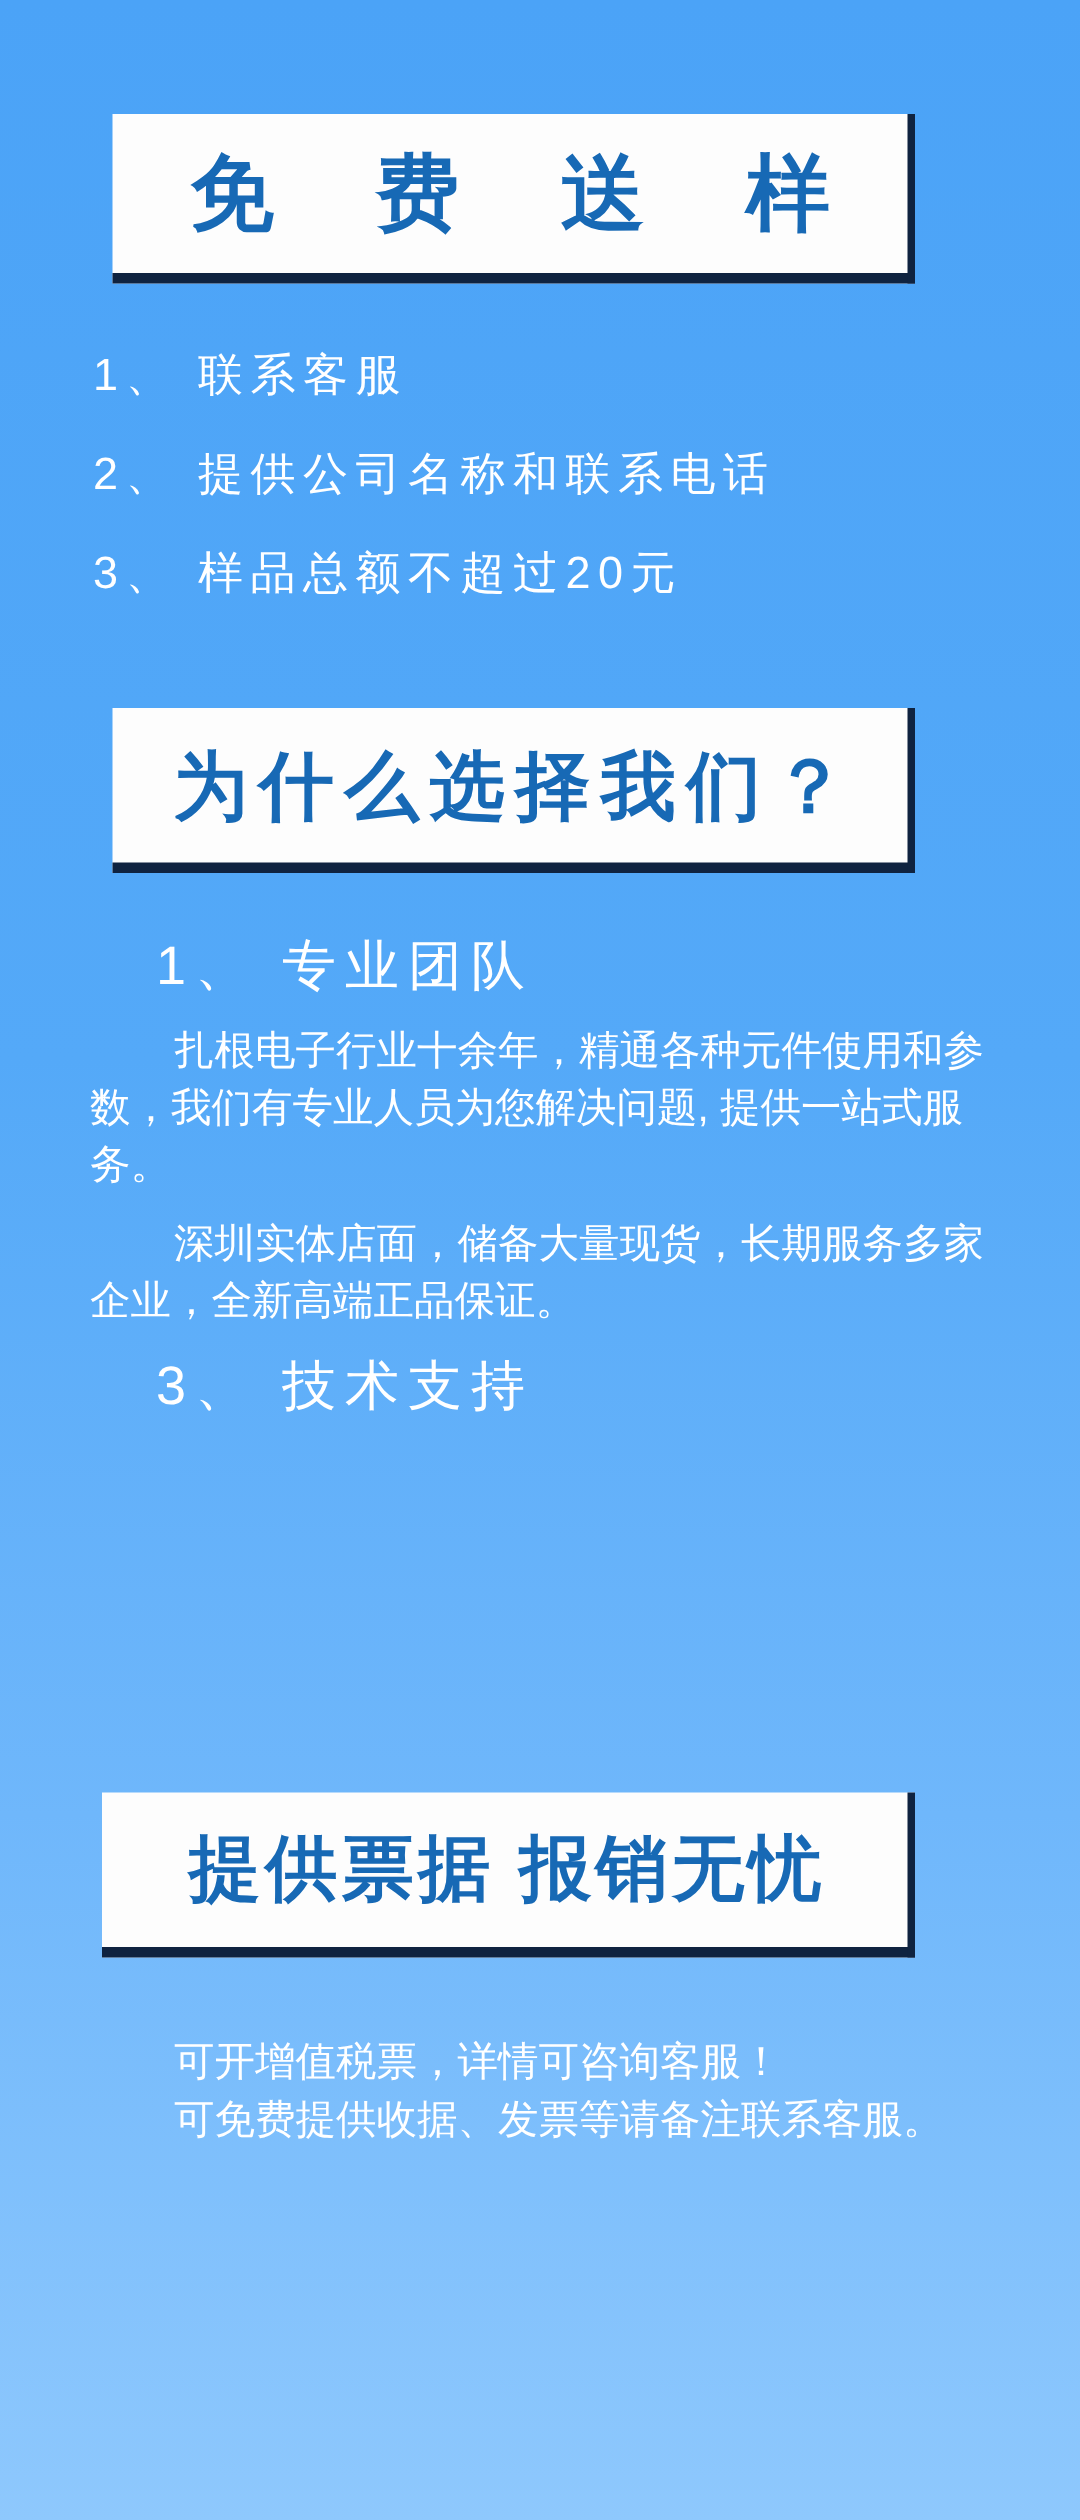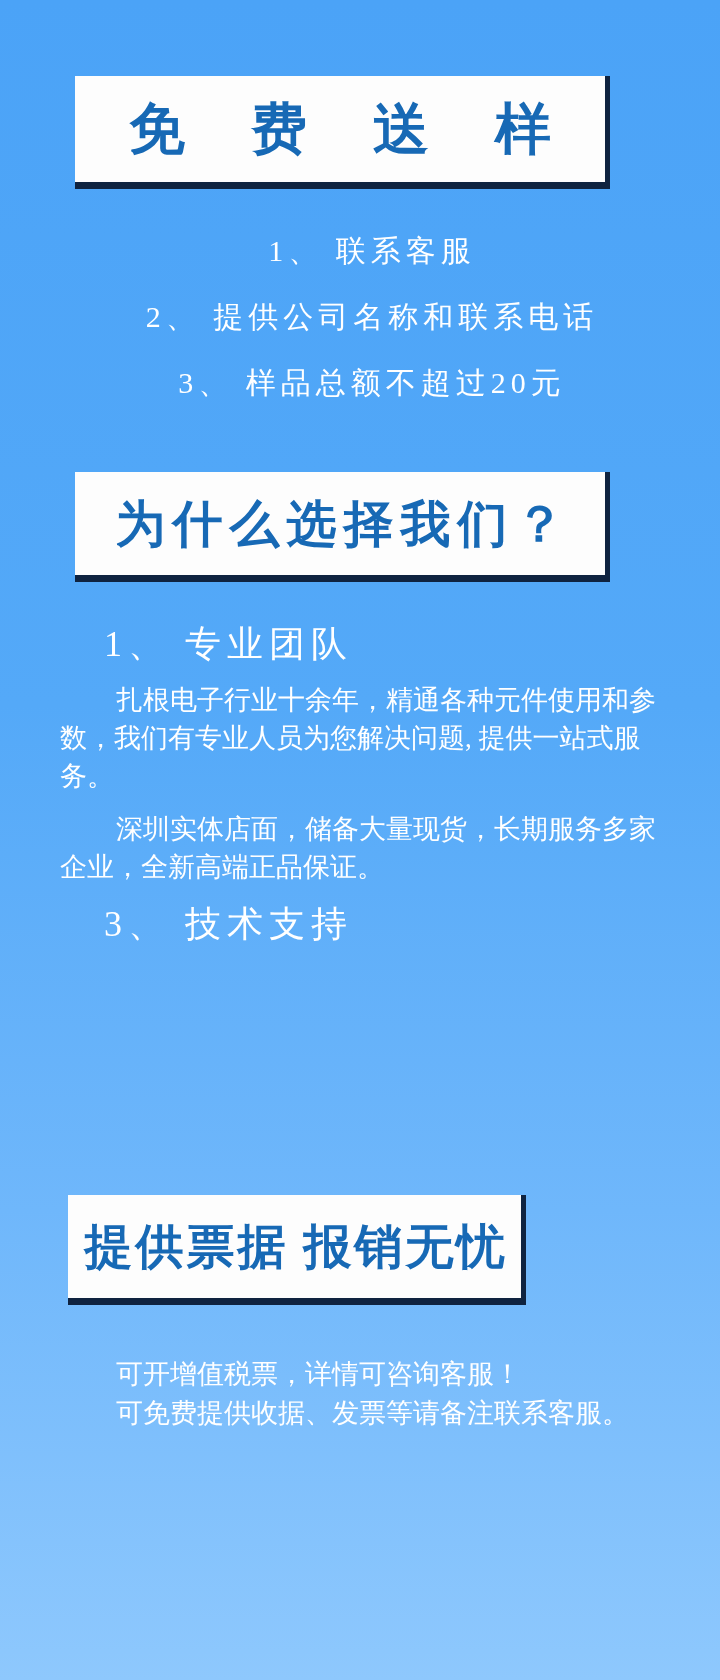--- a/index.html
+++ b/index.html
@@ -1,15 +1,15 @@
 <!DOCTYPE html>
 <html><head>
 <meta charset="utf-8">
 <style>
-  * { margin:0; padding:0; box-sizing:border-box;font-family:Liberation Serif, serif; }
+  * { margin:0; padding:0; box-sizing:border-box; }
   html,body { width:720px; height:1680px; }
   body {
     font-family:"Liberation Sans","DejaVu Sans",sans-serif;
     background:linear-gradient(180deg,#4ba3f7 0%,#54a9f8 42%,#6fb7fb 72%,#8ec8fd 100%);
     color:#ffffff;
     overflow:hidden;
     position:relative;
   }
 
   .page { width:720px; height:1680px; position:relative; }
@@ -30,33 +30,32 @@
     white-space:pre;
     line-height:1;
   }
 
   #banner-1 { left:75px; top:76px; width:535px; height:113px; }
   #banner-1 .banner-text { font-size:56px; letter-spacing:26px; text-indent:26px; }
 
   #banner-2 { left:75px; top:472px; width:535px; height:110px; }
   #banner-2 .banner-text { font-size:50px; letter-spacing:7px; text-indent:7px;text-align:center; }
 
-  #banner-3 { left:68px; top:1195px; width:458px; height:110px; }
+  #banner-3 { left:68px; top:1195px; width:542px; height:110px; }
   #banner-3 .banner-text { font-size:48px; letter-spacing:3px; text-indent:3px; }
 
   
   .steps { position:absolute; left:62px; top:236px; width:620px; }
   .step {
     font-size:30px;
     letter-spacing:5px;
     line-height:1;
     margin-bottom:36px;
     white-space:pre;
     color:#ffffff;
-    text-align:center;
   }
 
   
   .reasons { position:absolute; left:60px; top:620px; width:650px; }
   .reason { margin-bottom:14px; }
   .reason-title {
     font-size:36px;
     letter-spacing:6px;
     line-height:1.35;
     white-space:pre;

